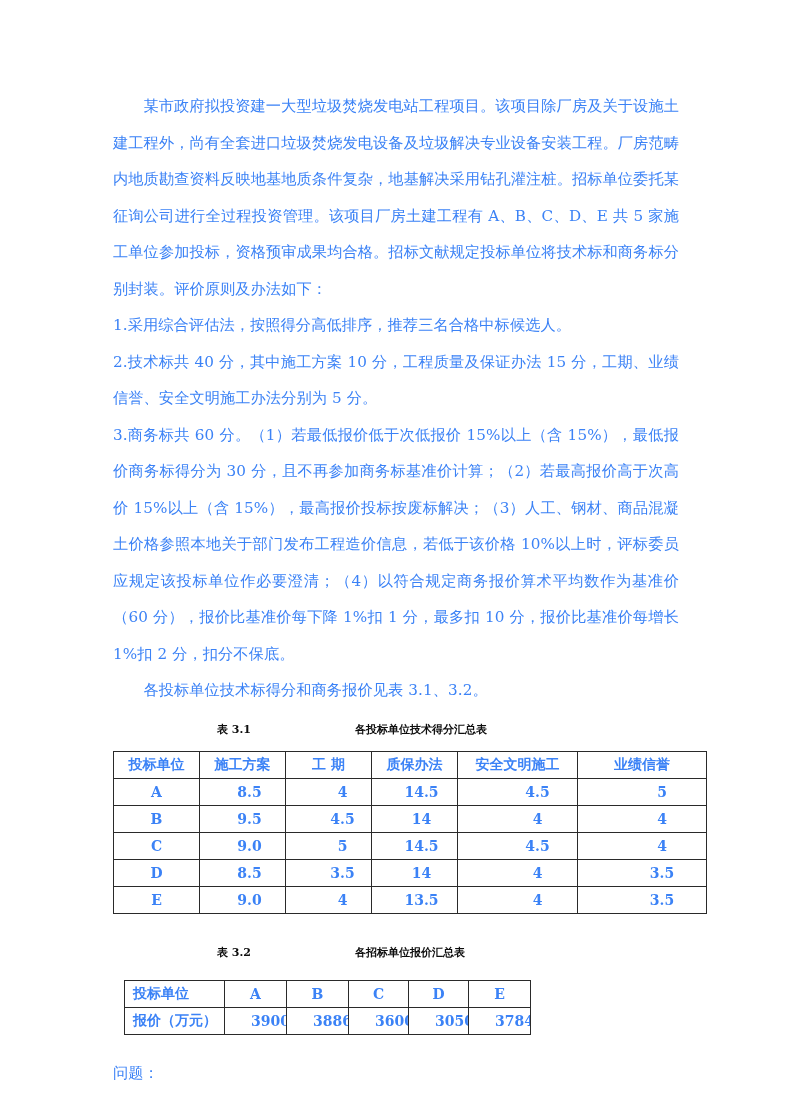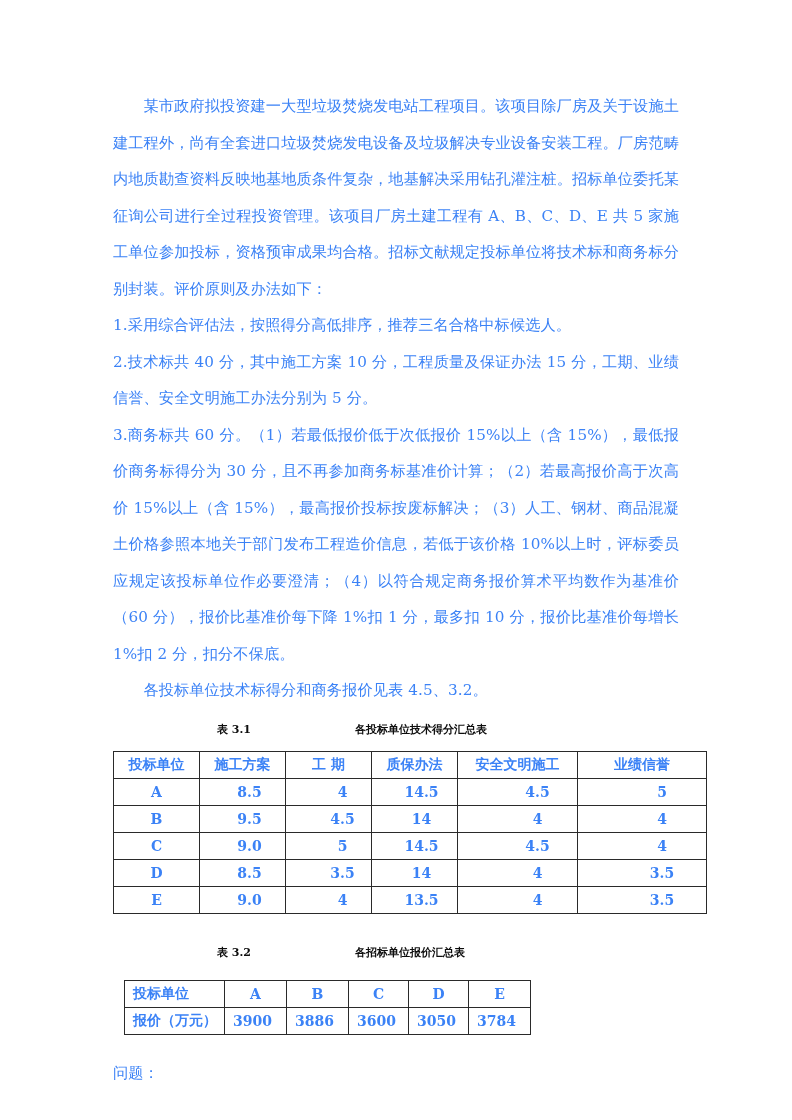--- a/index.html
+++ b/index.html
@@ -91,42 +91,42 @@
 
   
   #table-price { width: 406px; margin-left: 11px; }
   #table-price col.p0 { width: 100px; }
   #table-price col.p1 { width: 62px; }
   #table-price col.p2 { width: 62px; }
   #table-price col.p3 { width: 60px; }
   #table-price col.p4 { width: 60px; }
   #table-price col.p5 { width: 62px; }
   #table-price td.rowhead { text-align: left; padding-left: 8px; }
-  #table-price td.num { text-align: left; padding-left: 8px; }
+  #table-price td.num { text-align: left; padding-left: 26px; }
 
   .spacer-8 { height: 8px; }
   .spacer-14 { height: 14px; }
   .spacer-20 { height: 20px; }
   .spacer-26 { height: 26px; }
 </style>
 </head>
 <body>
 
 <div class="page">
   <div class="content">
 
     <p class="para indent">某市政府拟投资建一大型垃圾焚烧发电站工程项目。该项目除厂房及关于设施土建工程外，尚有全套进口垃圾焚烧发电设备及垃圾解决专业设备安装工程。厂房范畴内地质勘查资料反映地基地质条件复杂，地基解决采用钻孔灌注桩。招标单位委托某征询公司进行全过程投资管理。该项目厂房土建工程有 A、B、C、D、E 共 5 家施工单位参加投标，资格预审成果均合格。招标文献规定投标单位将技术标和商务标分别封装。评价原则及办法如下：</p>
 
     <p class="para">1.采用综合评估法，按照得分高低排序，推荐三名合格中标候选人。</p>
 
     <p class="para">2.技术标共 40 分，其中施工方案 10 分，工程质量及保证办法 15 分，工期、业绩信誉、安全文明施工办法分别为 5 分。</p>
 
     <p class="para">3.商务标共 60 分。（1）若最低报价低于次低报价 15%以上（含 15%），最低报价商务标得分为 30 分，且不再参加商务标基准价计算；（2）若最高报价高于次高价 15%以上（含 15%），最高报价投标按废标解决；（3）人工、钢材、商品混凝土价格参照本地关于部门发布工程造价信息，若低于该价格 10%以上时，评标委员应规定该投标单位作必要澄清；（4）以符合规定商务报价算术平均数作为基准价（60 分），报价比基准价每下降 1%扣 1 分，最多扣 10 分，报价比基准价每增长 1%扣 2 分，扣分不保底。</p>
 
-    <p class="para indent last-left">各投标单位技术标得分和商务报价见表 4.5、3.2。</p>
+    <p class="para indent last-left">各投标单位技术标得分和商务报价见表 3.1、3.2。</p>
 
     <div class="spacer-8"></div>
 
     <div class="table-block">
       <div class="table-caption"><span class="cap-gap-1"></span><span class="cap-num">表 3.1</span><span class="cap-gap-2"></span><span>各投标单位技术得分汇总表</span></div>
 
       <div class="spacer-8"></div>
 
       <table class="doc-table" id="table-tech">
         <colgroup>

